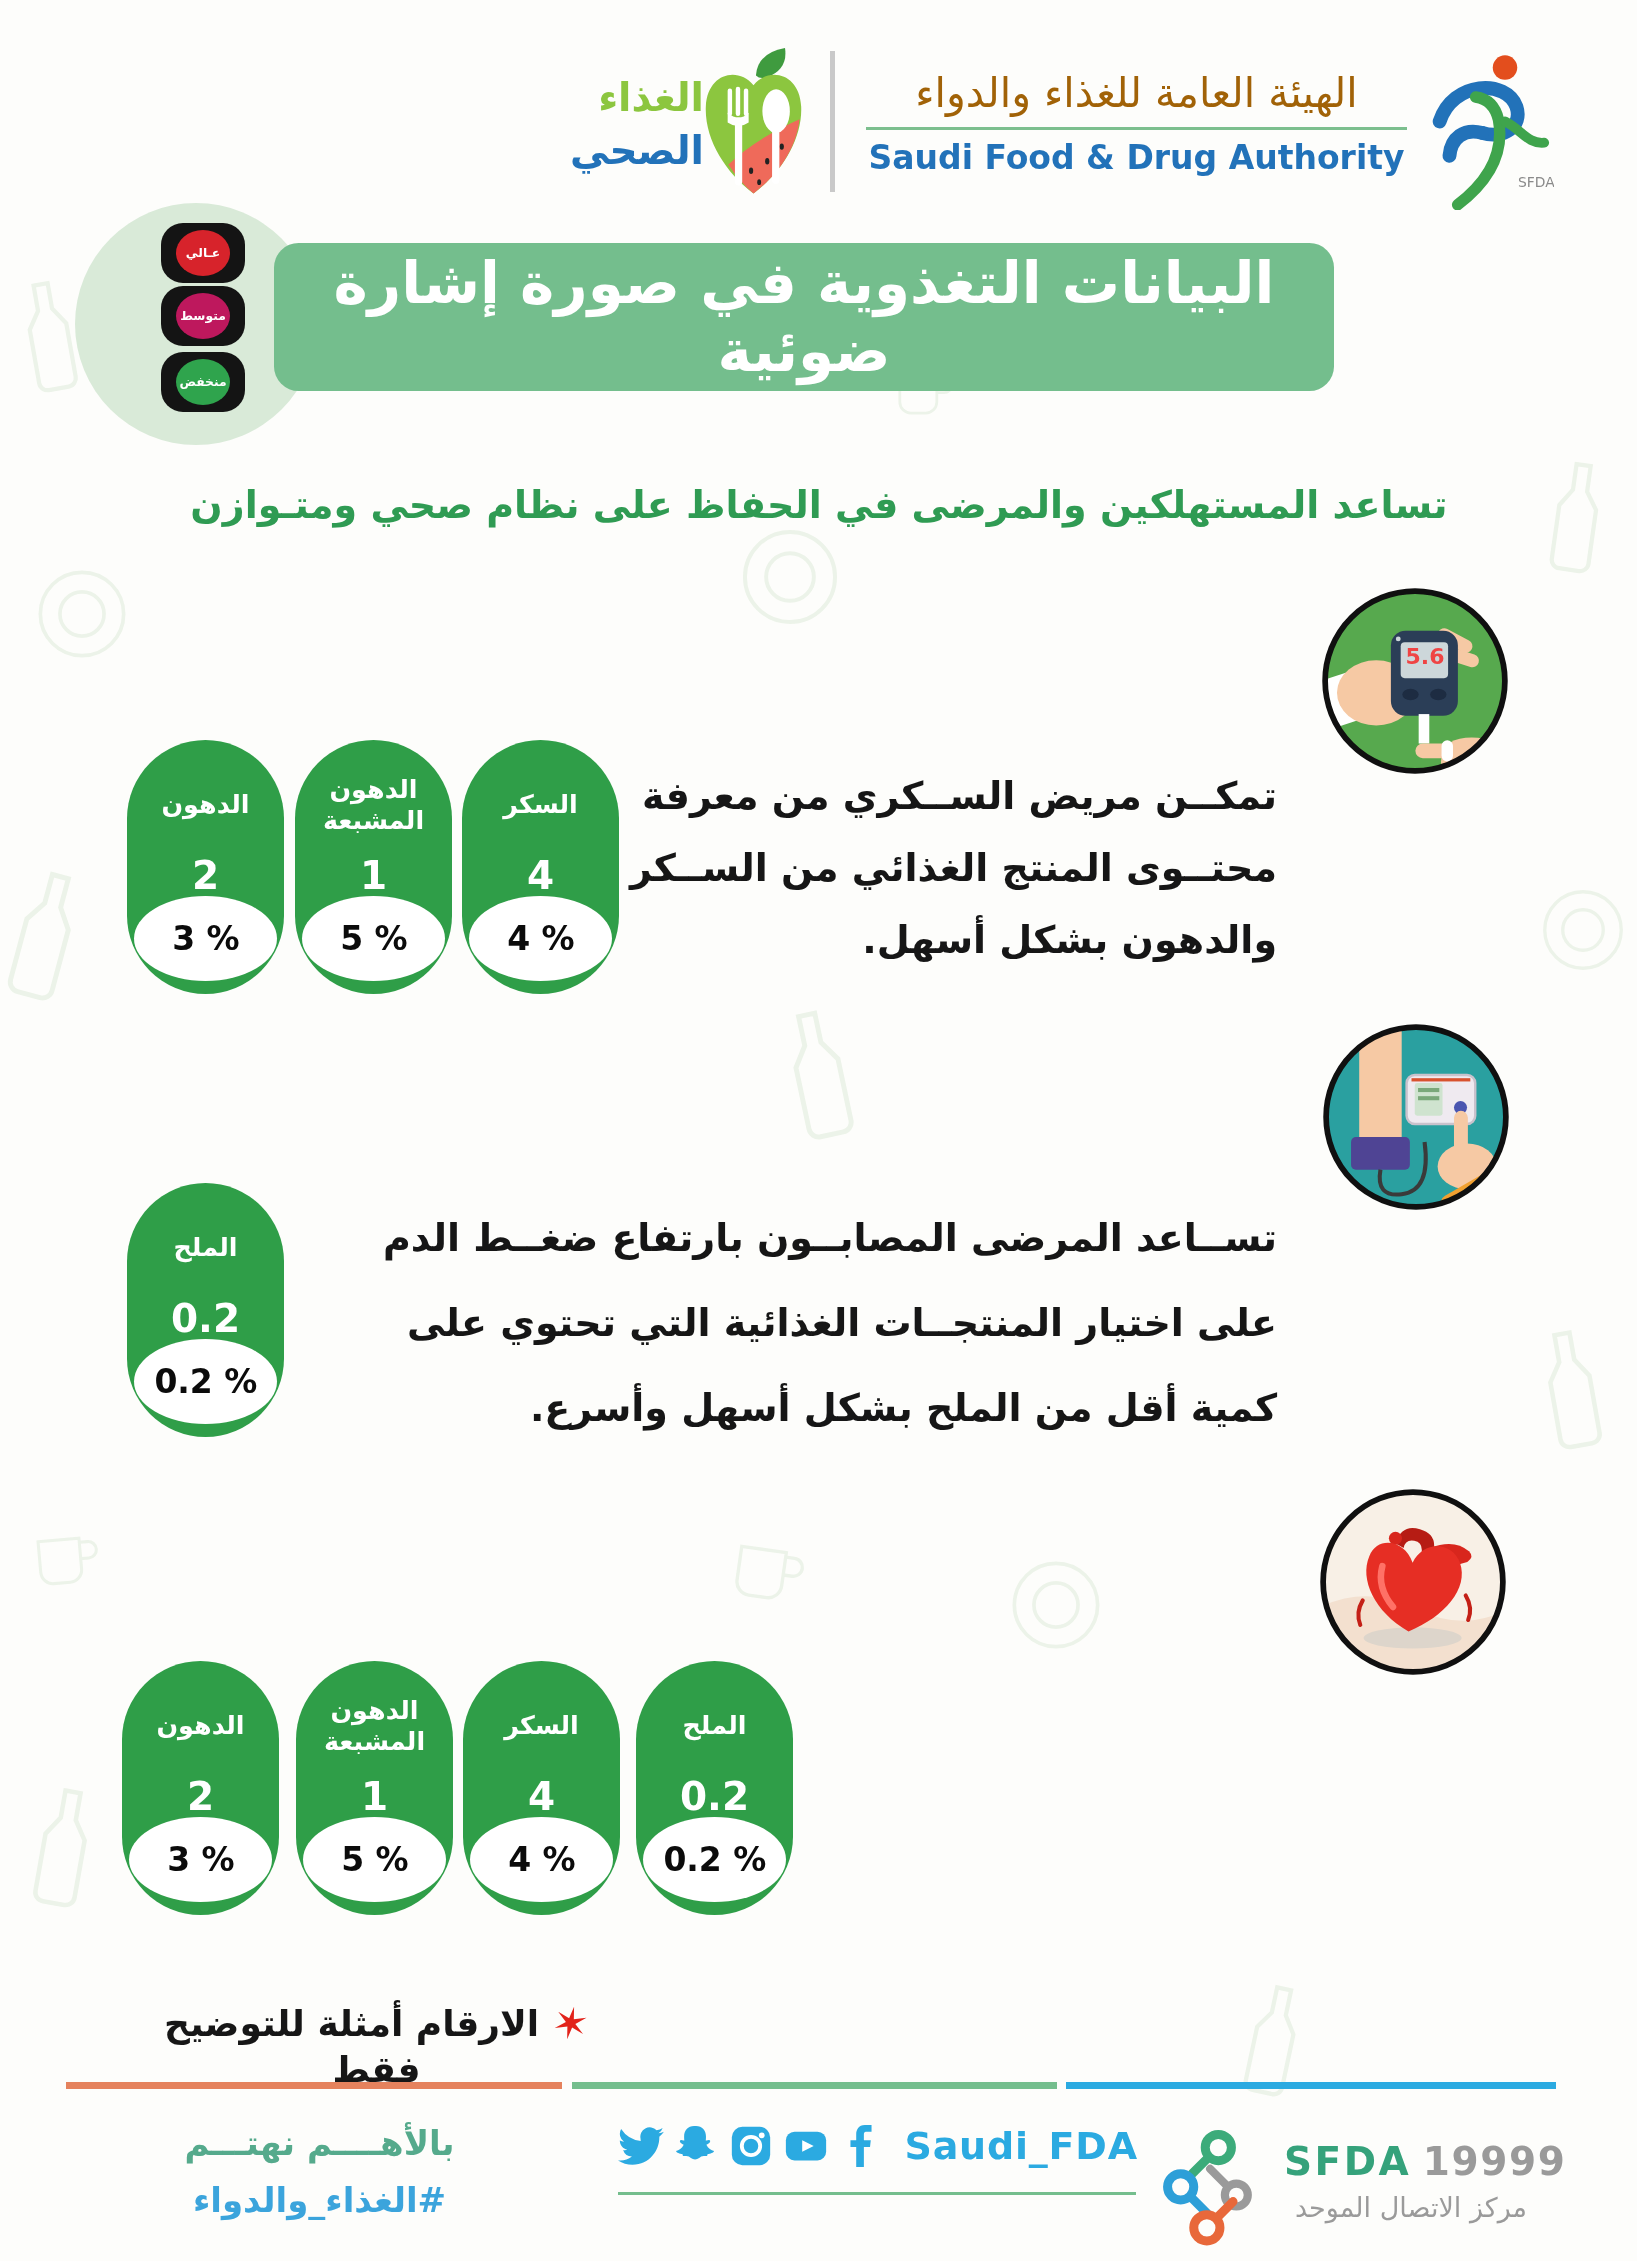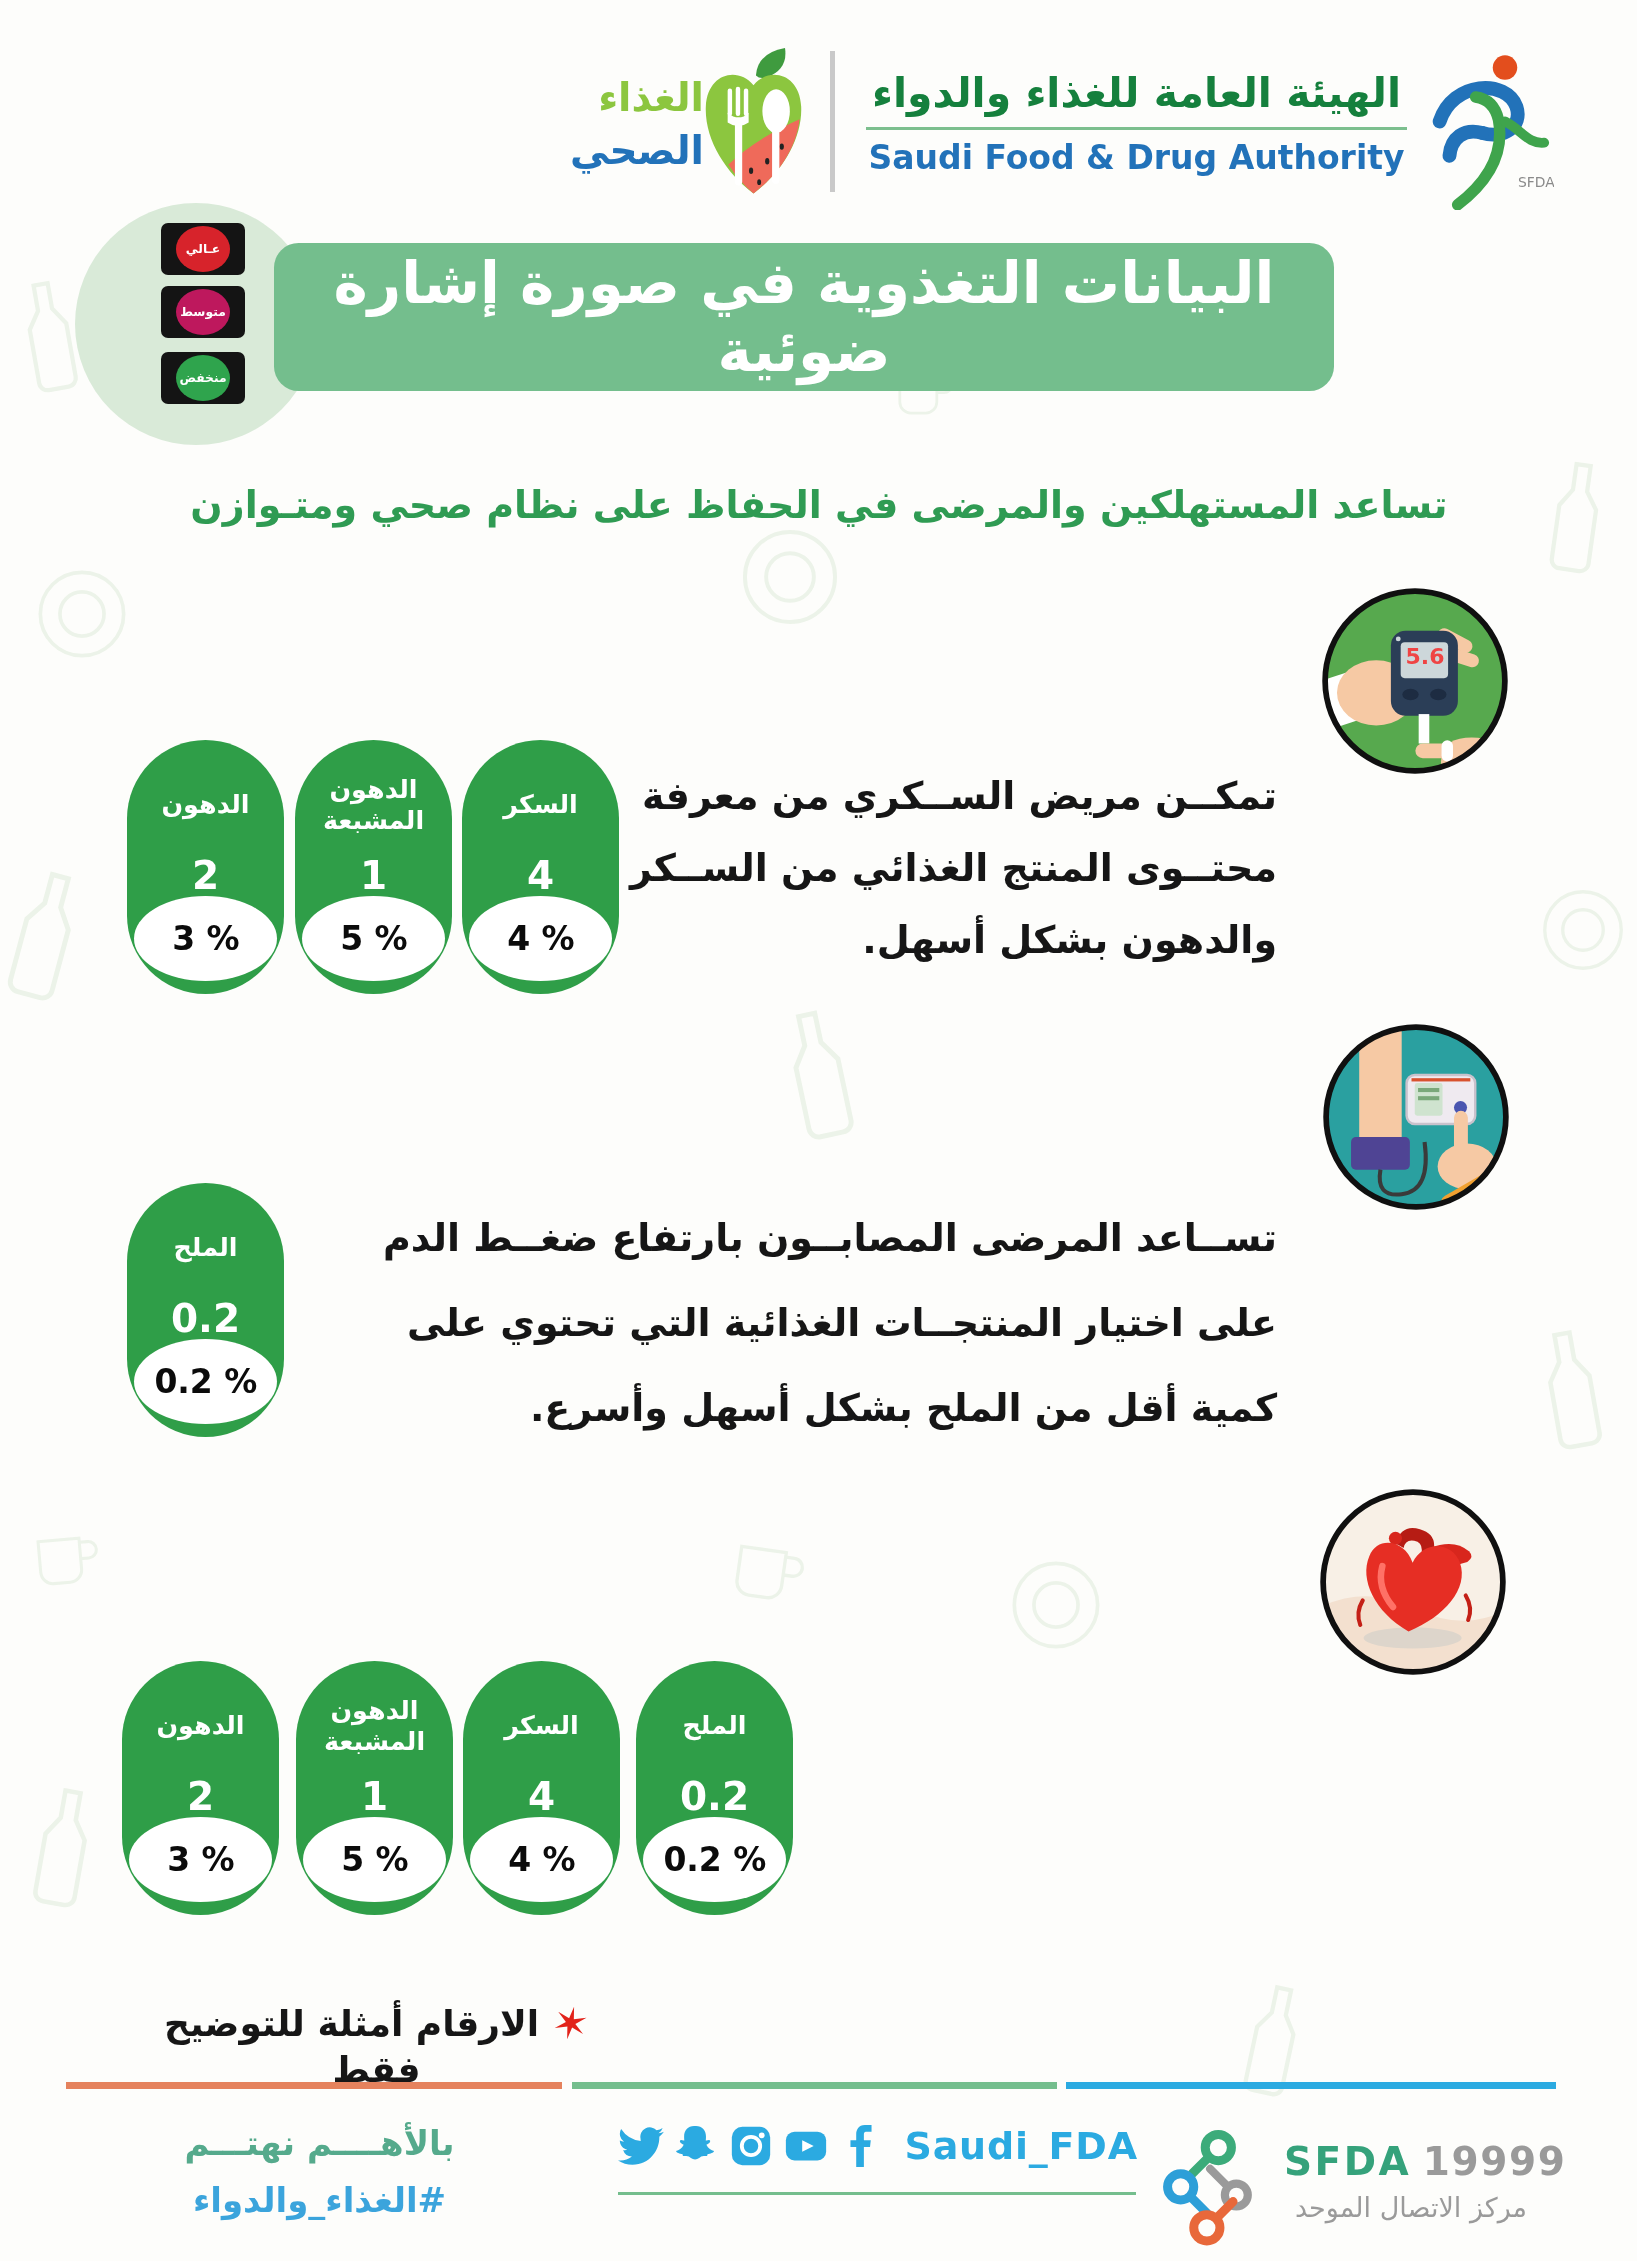--- a/index.html
+++ b/index.html
@@ -12,29 +12,29 @@
   .doodle{position:absolute;z-index:0;opacity:.75;}
   .doodle svg{display:block;}
   .doodle path,.doodle circle{fill:none;stroke:#e7f0e3;stroke-width:3;}
   
   .food-logo-text{position:absolute;left:577px;top:72px;width:127px;text-align:right;z-index:1;line-height:1.35;font-weight:bold;direction:rtl;}
   .food-logo-text .l1{color:#8cc63f;font-size:39px;}
   .food-logo-text .l2{color:#2272b9;font-size:39px;}
   .apple-logo{position:absolute;left:701px;top:43px;z-index:1;}
   .header-divider{position:absolute;left:830px;top:51px;width:4.9px;height:141px;background:#c9c9c9;z-index:1;}
   .authority{position:absolute;left:866px;top:69px;width:541px;z-index:1;text-align:center;}
-  .auth-ar{color:#15803d;font-size:41px;font-weight:bold;direction:rtl;white-space:nowrap;}
+  .auth-ar{color:#a16207;font-size:41px;font-weight:normal;direction:rtl;white-space:nowrap;}
   .auth-line{height:3.3px;background:#7cbf8e;margin:9.8px 0 8.2px 0;}
   .auth-en{color:#2272b9;font-size:33px;font-weight:bold;white-space:nowrap;}
   .runner-logo{position:absolute;left:1407px;top:46px;z-index:1;}
   
   .ellipse-bg{position:absolute;left:75px;top:203px;width:242px;height:242px;border-radius:50%;background:#d9ead8;z-index:1;}
   .banner{position:absolute;left:274px;top:243px;width:1060px;height:148px;background:#74be8d;border-radius:24.6px;z-index:2;display:flex;align-items:center;justify-content:center;}
   .banner-title{color:#ffffff;font-size:58px;font-weight:bold;direction:rtl;text-align:center;width:100%;}
-  .tl-module{position:absolute;left:161px;width:84px;height:52px;background:#141414;border-radius:7px;z-index:3;display:flex;align-items:center;justify-content:center;}
+  .tl-module{position:absolute;left:161px;width:84px;height:60px;background:#141414;border-radius:22px;z-index:3;display:flex;align-items:center;justify-content:center;}
   .tl-light{width:54px;height:46px;border-radius:50%;display:flex;align-items:center;justify-content:center;color:#fff;font-size:12.3px;font-weight:bold;direction:rtl;}
   .tl-high{top:223px;} .tl-high .tl-light{background:#d7232b;}
   .tl-med{top:286px;}  .tl-med  .tl-light{background:#be185d;}
   .tl-low{top:352px;}  .tl-low  .tl-light{background:#2fa44d;}
   
   .subtitle{position:absolute;left:123px;top:483px;width:1392px;text-align:center;color:#2f9b53;font-size:38px;font-weight:bold;direction:rtl;z-index:1;}
   
   .circle-ill{position:absolute;z-index:1;}
   .meter-reading{position:absolute;z-index:2;width:48px;height:28px;display:flex;align-items:center;justify-content:center;color:#ef4444;font-size:22px;font-weight:bold;}
   .para{position:absolute;z-index:1;color:#161616;font-weight:bold;text-align:right;direction:rtl;}

